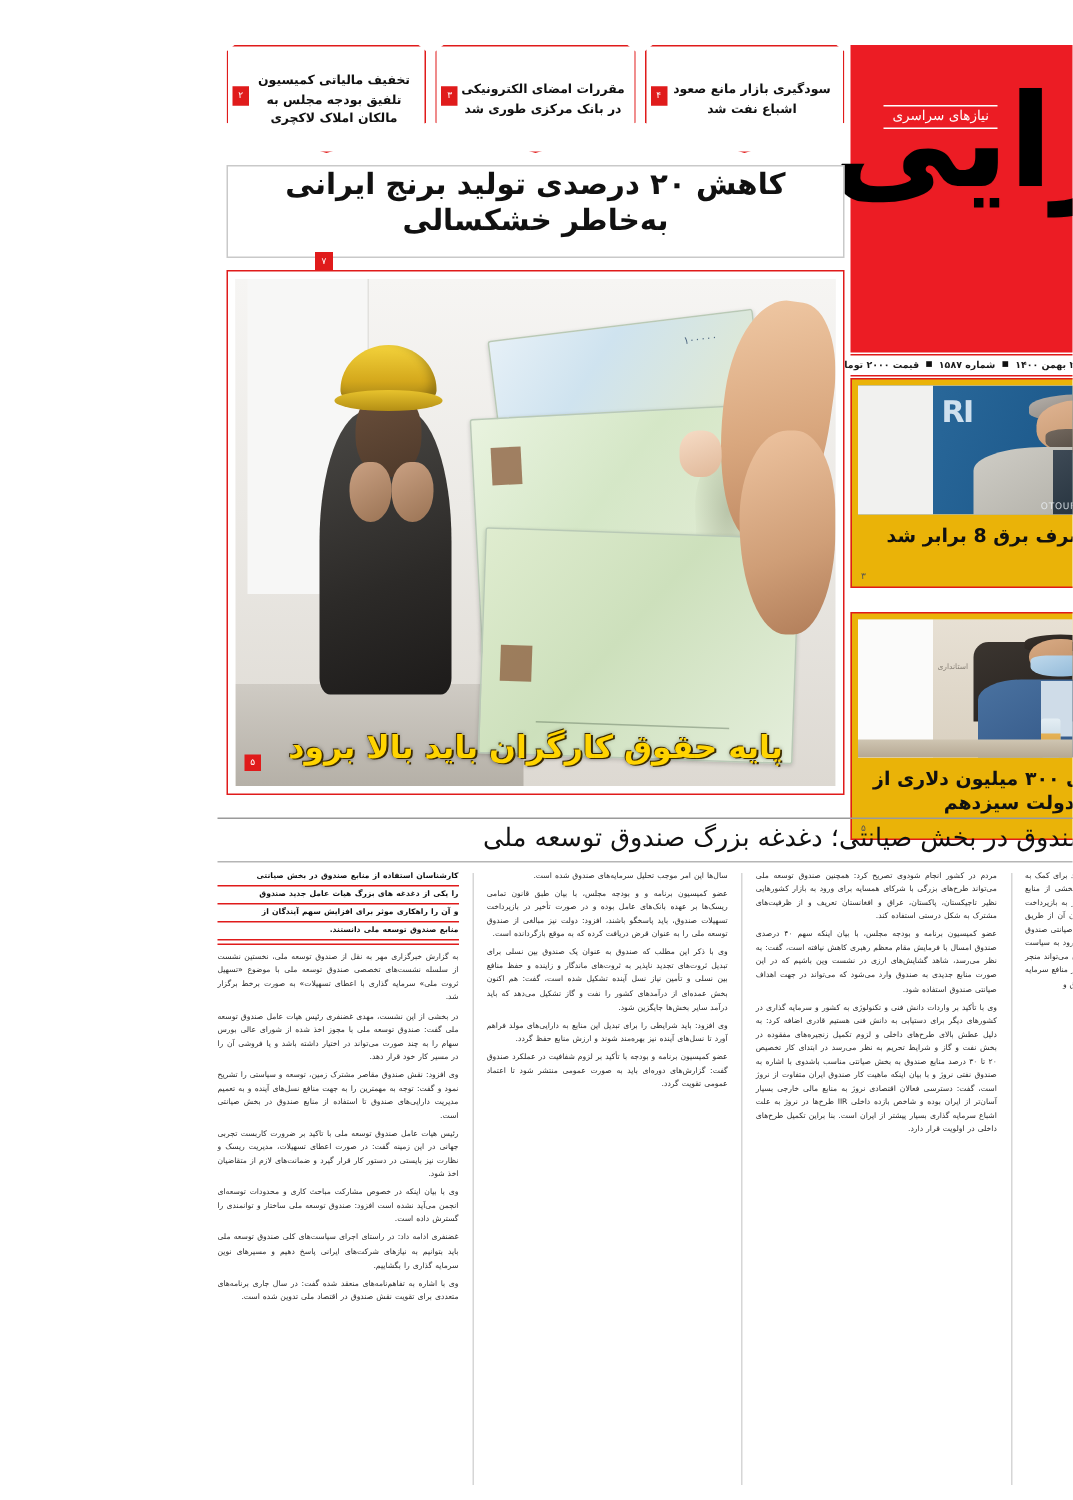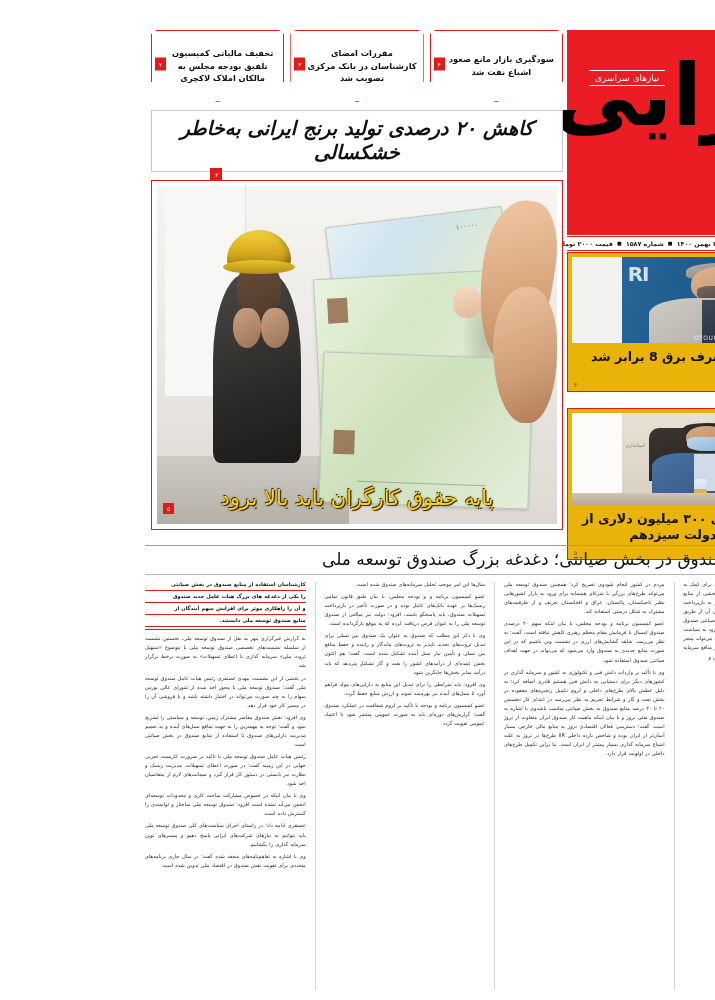--- a/index.html
+++ b/index.html
@@ -71,21 +71,21 @@
   .infobar-text{
     font-size:6.3px;font-weight:bold;color:#1a1a1a;white-space:nowrap;
     letter-spacing:-0.1px;
   }
   .infobar-text .sq{color:#111;font-size:5px;vertical-align:1px;margin:0 2px;}
 
   
   .lead-box{
     position:absolute;left:14px;top:110px;width:412px;height:62px;
     border:1.4px solid #c9c9c9;background:#fff;box-sizing:border-box;
-    display:flex;align-items:center;justify-content:center;font-style:italic;
+    display:flex;justify-content:center;
   }
   .lead-headline{
     direction:rtl;text-align:center;font-size:19.5px;font-weight:bold;
     color:#111;line-height:1.25;letter-spacing:-0.3px;
   }
   .lead-num{
     position:absolute;left:58px;bottom:-9px;
     background:#e01b1b;color:#fff;width:12px;height:12px;
     font-size:6px;display:flex;align-items:center;justify-content:center;
   }
@@ -163,21 +163,21 @@
   .mp-finger2{
     position:absolute;right:0%;top:30%;width:16%;height:40%;
     background:linear-gradient(160deg,#eec4a0 0%,#cf9e77 60%,#b07c58 100%);
     border-radius:50% 42% 44% 48%/44% 40% 52% 56%;
   }
   .mp-nail{position:absolute;right:19%;top:30%;width:7%;height:9%;
     background:linear-gradient(160deg,#f6dcc6,#e0b899);border-radius:44%;}
 
   .photo-caption{
     position:absolute;left:0;right:0;bottom:14px;text-align:center;direction:rtl;
-    font-size:21px;font-weight:normal;color:#ffd400;
+    font-size:21px;font-weight:bold;color:#ffd400;
     text-shadow:1.3px 1.3px 0 #3a2a00, -0.6px -0.6px 0 #3a2a00, 0 0 3px rgba(0,0,0,.6);
     letter-spacing:-0.4px;
   }
   .photo-num{
     position:absolute;left:6px;bottom:10px;background:#e01b1b;color:#fff;
     width:11px;height:11px;font-size:6px;display:flex;align-items:center;justify-content:center;
   }
 
   
   .side-card{
@@ -272,21 +272,21 @@
 <body>
 
 <div class="page">
 
   <div class="teaser-strip">
     <div class="teaser">
       <div class="teaser-text">تخفیف مالیاتی کمیسیون تلفیق بودجه مجلس به مالکان املاک لاکچری</div>
       <div class="teaser-num">۲</div>
     </div>
     <div class="teaser">
-      <div class="teaser-text">مقررات امضای کارشناسان در بانک مرکزی تصویب شد</div>
+      <div class="teaser-text">مقررات امضای الکترونیکی در بانک مرکزی طوری شد</div>
       <div class="teaser-num">۳</div>
     </div>
     <div class="teaser">
       <div class="teaser-text">سودگیری بازار مانع صعود اشباع نفت شد</div>
       <div class="teaser-num">۴</div>
     </div>
   </div>
 
   <div class="masthead">
     <div class="masthead-inner">

